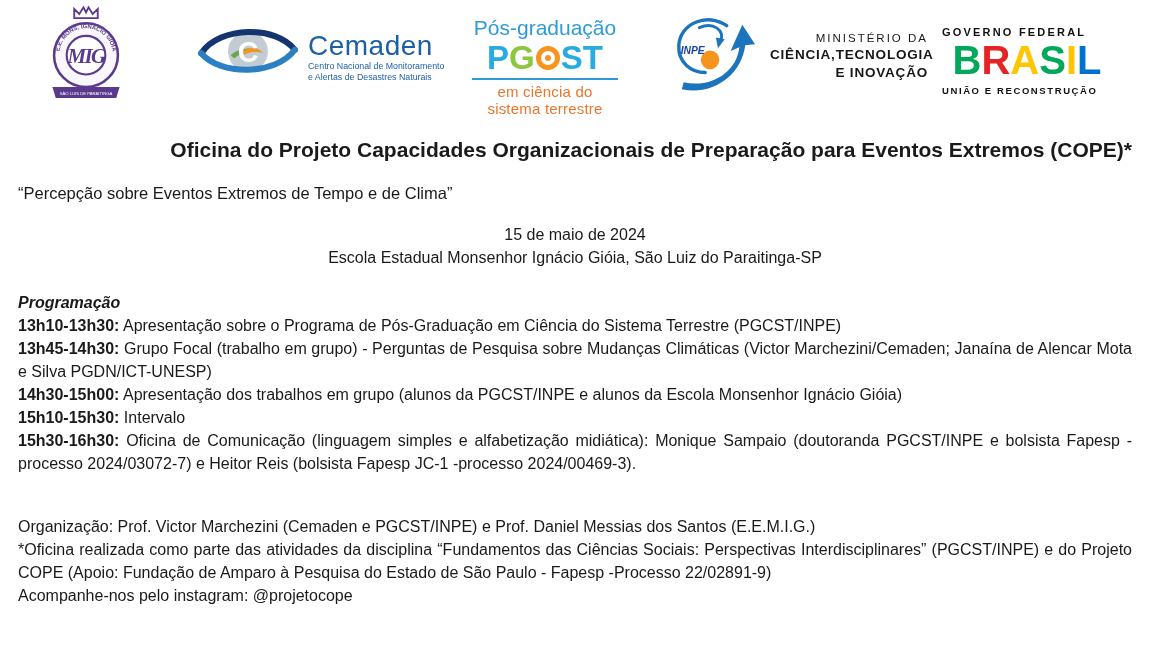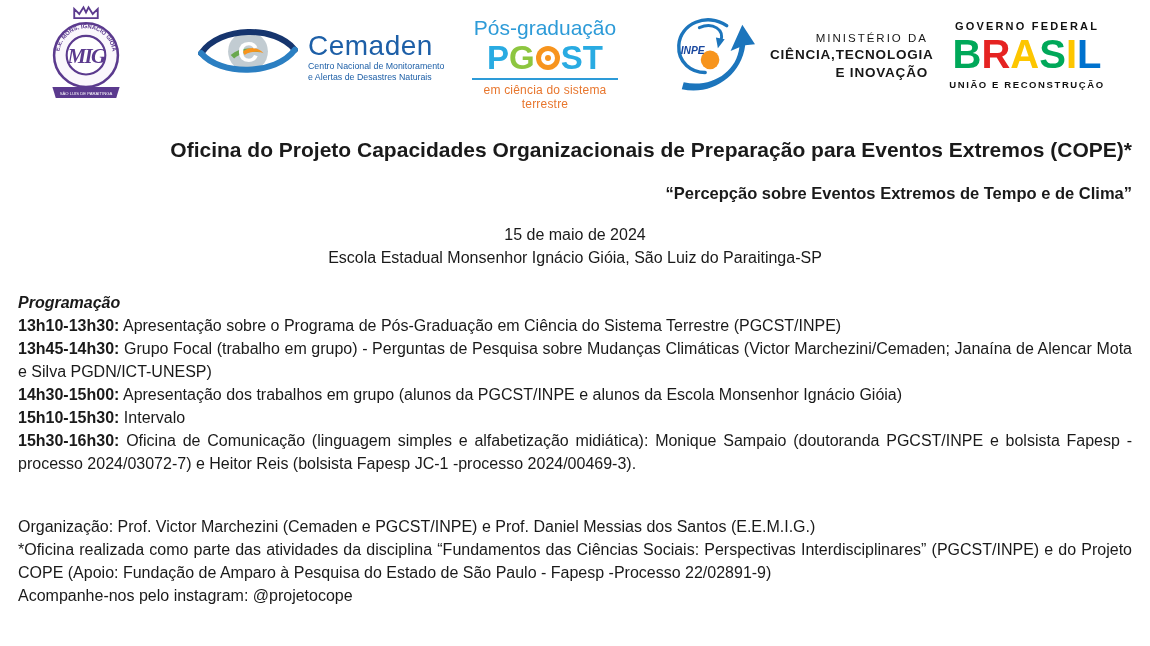--- a/index.html
+++ b/index.html
@@ -26,42 +26,42 @@
 
   
   .pgcst{left:470px;top:16px;width:150px;text-align:center;}
   .pgcst-top{font-size:21px;color:#2d9bd8;line-height:24px;}
   .pgcst-acronym{display:flex;align-items:center;justify-content:center;font-size:33px;font-weight:800;line-height:36px;}
   .pg-blue{color:#29abe2}.pg-green{color:#8dc63f}
   .pgcst-globe{width:24px;height:24px;border-radius:50%;background:#f7941d;position:relative;margin:0 1px;}
   .pgcst-globe::after{content:"";position:absolute;inset:5px;border-radius:50%;background:#fff;}
   .pgcst-globe::before{content:"";position:absolute;inset:9px;border-radius:50%;background:#f7941d;z-index:1;}
   .pgcst-rule{height:2px;background:#2d9bd8;margin:2px 2px 3px 2px;}
-  .pgcst-bottom{font-size:12px;color:#e8762d;letter-spacing:.2px;}
+  .pgcst-bottom{font-size:15px;color:#e8762d;letter-spacing:.2px;}
 
   
   .inpe{left:668px;top:12px;width:92px;height:84px;}
 
   
   .ministry{left:770px;top:30px;width:158px;text-align:right;}
   .ministry-l1{font-size:11.5px;letter-spacing:2px;font-weight:500;line-height:16px;color:#171717;}
   .ministry-l2,.ministry-l3{font-size:13.5px;font-weight:bold;letter-spacing:.8px;line-height:18px;color:#171717;}
 
   
-  .governo{left:942px;top:20px;width:170px;text-align:center;}
+  .governo{left:942px;top:26px;width:170px;}
   .gov-top{font-size:11px;font-weight:700;letter-spacing:2.2px;color:#111;}
   .gov-brasil{display:flex;justify-content:center;font-size:40px;font-weight:800;line-height:44px;}
   .gl-b{color:#00a859}.gl-r{color:#e52322}.gl-a{color:#fdc600}
   .gl-s{color:#00a859}.gl-i{color:#fdc600}.gl-l{color:#0072ce}
   .gov-bottom{font-size:9.5px;font-weight:700;letter-spacing:1.6px;color:#111;margin-top:3px;}
 
   
   .content{padding:0 18px;font-size:16px;line-height:23px;}
   .title{text-align:right;font-weight:bold;font-size:21px;margin:26px 0 0 0;}
-  .subtitle{text-align:right;font-weight:bold;font-size:16.5px;margin:21px 0 0 0;}
+  .subtitle{text-align:left;font-weight:normal;font-size:16.5px;margin:21px 0 0 0;}
   .dateline{text-align:center;margin:18px 0 0 0;}
   .venue{text-align:center;margin:0;}
   .prog-heading{font-weight:bold;margin:22px 0 0 0;font-style:italic;}
   .pline{margin:0;text-align:justify;}
   .footer{margin-top:40px;}
   .org{margin:0;}
   .note{margin:0;text-align:justify;}
   .insta{margin:0;}
 </style>
 </head>

